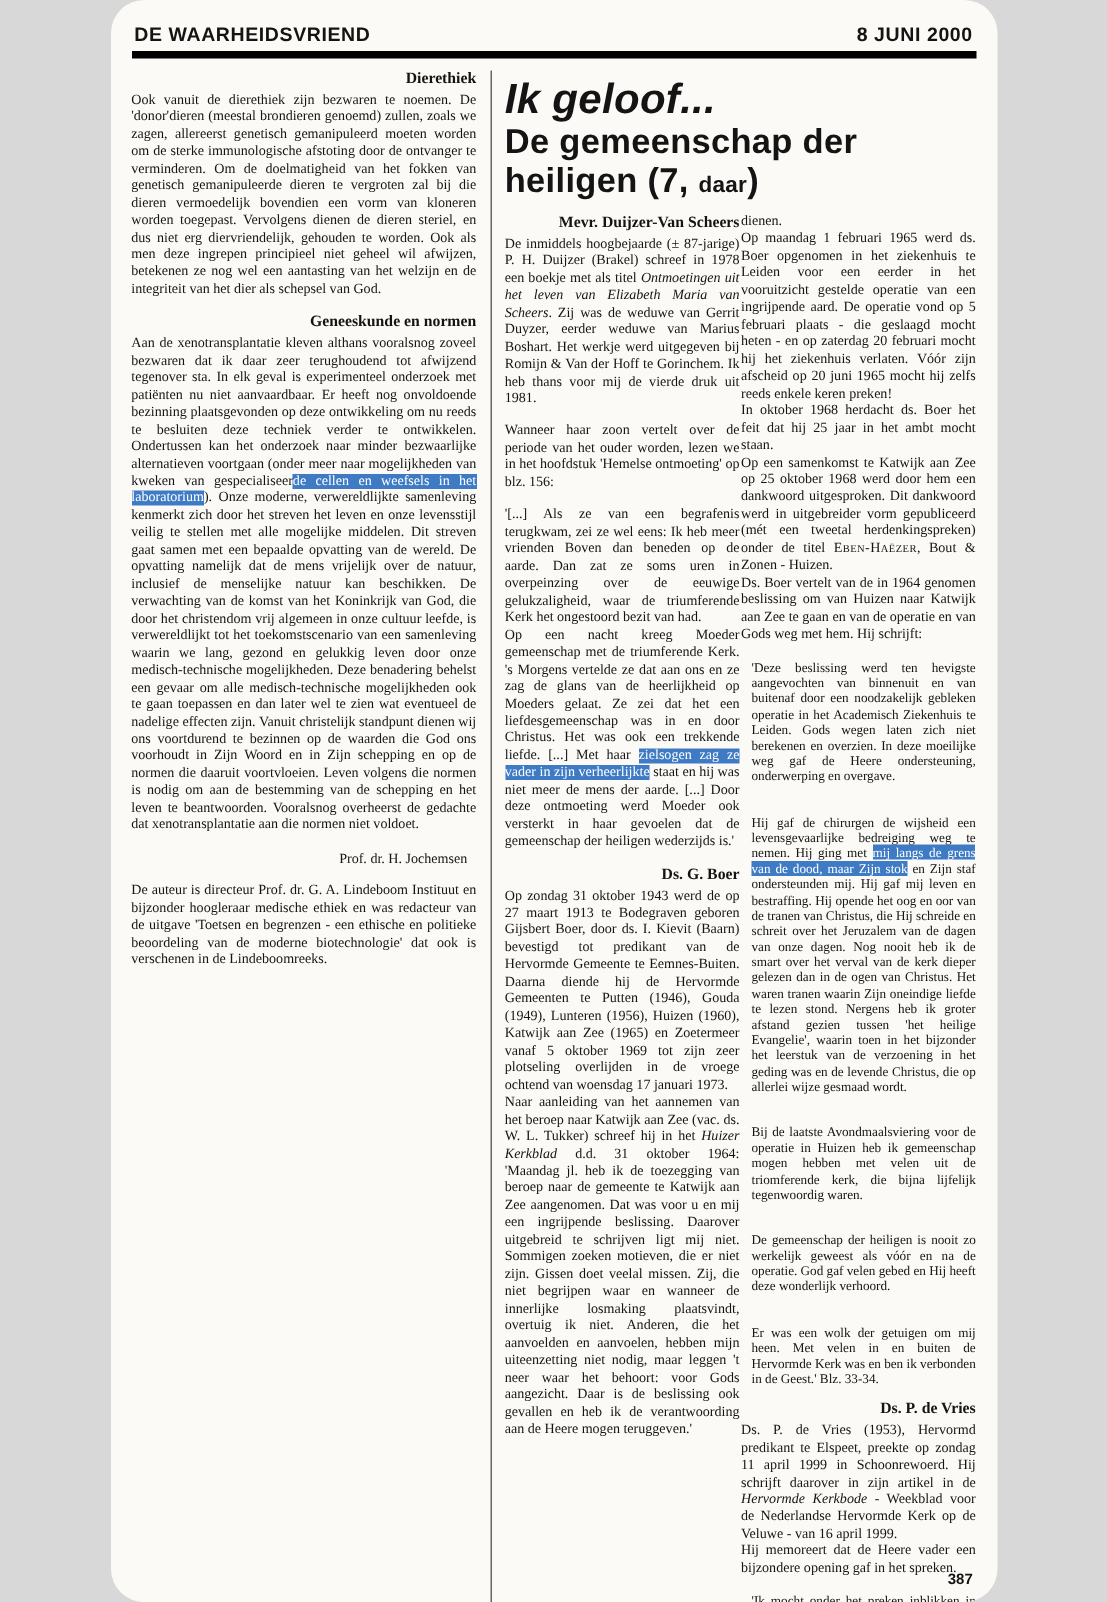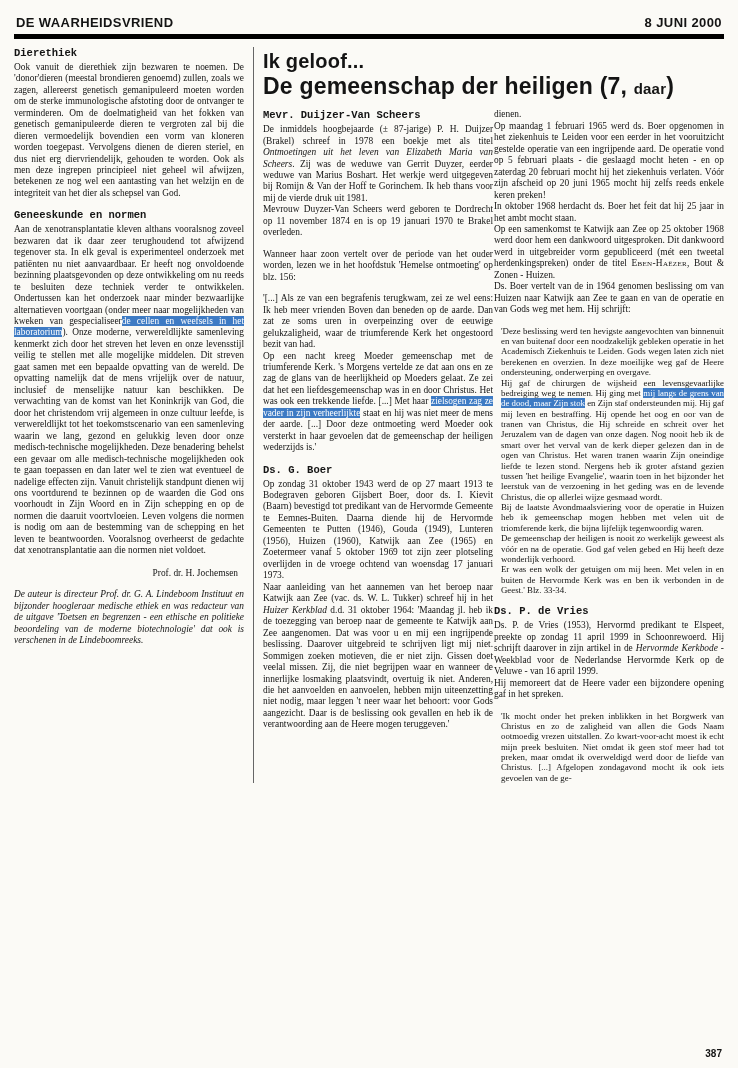--- a/index.html
+++ b/index.html
@@ -1,56 +1,56 @@
 <!DOCTYPE html>
 <html style="--hl: #3e7bc4;"><head>
 <meta charset="utf-8">
 <style>
   * { margin:0; padding:0; box-sizing:border-box; }
   html,body { background:#d8d8d8; }
   .page {
-    width:738px; height:1068px; margin:0 auto; position:relative;
+    width:591px; height:1068px; margin:0 auto; position:relative;
     background:#fbfaf6; color:#141414; overflow:hidden;
     font-family:"Liberation Serif", serif;
     padding:0 14px;
+    border-radius:22px;
   }
   .masthead {
     display:flex; justify-content:space-between; align-items:flex-end;
     padding:15px 2px 4px 2px;
     font-family:"Liberation Sans", sans-serif;
     font-weight:bold; font-size:13px; letter-spacing:.4px;
   }
   .rule { height:5px; background:#000; }
   .content { display:flex; padding-top:6px; }
   .col { font-size:9.4px; line-height:1.22; text-align:justify; }
   .col-left { width:230px; flex:0 0 230px; padding-top:2px; }
   .vdivider { width:1px; background:#666; margin:2px 9px 0 9px; align-self:stretch; }
   .article { flex:1; min-width:0; padding-top:2px; }
   .title1 {
     font-family:"Liberation Sans", sans-serif; font-weight:bold;
-    font-size:20px; line-height:1.05; margin:4px 0 2px 0; letter-spacing:.2px;
+    font-size:28px; line-height:1.05; margin:4px 0 2px 0; letter-spacing:.2px;font-style:italic;
   }
   .title2 {
     font-family:"Liberation Sans", sans-serif; font-weight:bold;
     font-size:23px; line-height:1.1; margin:0 0 10px 0; letter-spacing:.2px;
   }
   .title2 .small { font-size:15px; }
   .article-cols { display:flex; gap:1px; }
   .col-mid, .col-right { flex:1; min-width:0; }
   .blk { margin:0; }
   .blk.gap { margin-top:10px; }
   h3.heading {
-    font-size:10.5px; font-weight:bold; text-align:left;
+    font-size:10.5px; font-weight:bold; text-align:right;
     margin:10px 0 2px 0;
-    font-family:Liberation Mono, monospace;
   }
   .col > .blk:first-child { margin-top:0; }
-  p.quote { font-size:8.8px; line-height:1.18; padding-left:7px; }
+  p.quote { font-size:8.8px; line-height:1.18; padding-left:7px;margin-top:20px; }
   p.signature { text-align:right; margin:11px 6px 10px 0; }
-  p.note { font-style:italic; margin-top:4px; }
+  p.note { margin-top:4px; }
   .hl { background:var(--hl,#3e7bc4); color:#fff; }
   .it { font-style:italic; }
   .sc { font-variant:small-caps; letter-spacing:.3px; }
   .pageno {
     position:absolute; bottom:9px; right:16px;
     font-family:"Liberation Sans", sans-serif;
     font-weight:bold; font-size:10px;
   }
 </style>
 </head>
@@ -78,21 +78,20 @@
     <div class="vdivider"></div>
 
     <section class="article">
       <h1 class="title1">Ik geloof...</h1>
       <h2 class="title2"><span>De gemeenschap der heiligen (7, </span><span class="small">daar</span><span>)</span></h2>
 
       <div class="article-cols">
         <section class="col col-mid">
             <h3 class="blk heading"><span>Mevr. Duijzer-Van Scheers</span></h3>
             <p class="blk para"><span>De inmiddels hoogbejaarde (± 87-jarige) P. H. Duijzer (Brakel) schreef in 1978 een boekje met als titel </span><span class="it">Ontmoetingen uit het leven van Elizabeth Maria van Scheers</span><span>. Zij was de weduwe van Gerrit Duyzer, eerder weduwe van Marius Boshart. Het werkje werd uitgegeven bij Romijn &amp; Van der Hoff te Gorinchem. Ik heb thans voor mij de vierde druk uit 1981.</span></p>
-            <p class="blk para"><span>Mevrouw Duyzer-Van Scheers werd geboren te Dordrecht op 11 november 1874 en is op 19 januari 1970 te Brakel overleden.</span></p>
             <p class="blk para gap"><span>Wanneer haar zoon vertelt over de periode van het ouder worden, lezen we in het hoofdstuk 'Hemelse ontmoeting' op blz. 156:</span></p>
             <p class="blk para gap"><span>'[...] Als ze van een begrafenis terugkwam, zei ze wel eens: Ik heb meer vrienden Boven dan beneden op de aarde. Dan zat ze soms uren in overpeinzing over de eeuwige gelukzaligheid, waar de triumferende Kerk het ongestoord bezit van had.</span></p>
             <p class="blk para"><span>Op een nacht kreeg Moeder gemeenschap met de triumferende Kerk. 's Morgens vertelde ze dat aan ons en ze zag de glans van de heerlijkheid op Moeders gelaat. Ze zei dat het een liefdesgemeenschap was in en door Christus. Het was ook een trekkende liefde. [...] Met haar </span><span class="hl">zielsogen zag ze vader in zijn verheerlijkte</span><span> staat en hij was niet meer de mens der aarde. [...] Door deze ontmoeting werd Moeder ook versterkt in haar gevoelen dat de gemeenschap der heiligen wederzijds is.'</span></p>
             <h3 class="blk heading"><span>Ds. G. Boer</span></h3>
             <p class="blk para"><span>Op zondag 31 oktober 1943 werd de op 27 maart 1913 te Bodegraven geboren Gijsbert Boer, door ds. I. Kievit (Baarn) bevestigd tot predikant van de Hervormde Gemeente te Eemnes-Buiten. Daarna diende hij de Hervormde Gemeenten te Putten (1946), Gouda (1949), Lunteren (1956), Huizen (1960), Katwijk aan Zee (1965) en Zoetermeer vanaf 5 oktober 1969 tot zijn zeer plotseling overlijden in de vroege ochtend van woensdag 17 januari 1973.</span></p>
             <p class="blk para"><span>Naar aanleiding van het aannemen van het beroep naar Katwijk aan Zee (vac. ds. W. L. Tukker) schreef hij in het </span><span class="it">Huizer Kerkblad</span><span> d.d. 31 oktober 1964: 'Maandag jl. heb ik de toezegging van beroep naar de gemeente te Katwijk aan Zee aangenomen. Dat was voor u en mij een ingrijpende beslissing. Daarover uitgebreid te schrijven ligt mij niet. Sommigen zoeken motieven, die er niet zijn. Gissen doet veelal missen. Zij, die niet begrijpen waar en wanneer de innerlijke losmaking plaatsvindt, overtuig ik niet. Anderen, die het aanvoelden en aanvoelen, hebben mijn uiteenzetting niet nodig, maar leggen 't neer waar het behoort: voor Gods aangezicht. Daar is de beslissing ook gevallen en heb ik de verantwoording aan de Heere mogen teruggeven.'</span></p>
           </section>
         <section class="col col-right">
             <p class="blk para"><span>dienen.</span></p>
             <p class="blk para"><span>Op maandag 1 februari 1965 werd ds. Boer opgenomen in het ziekenhuis te Leiden voor een eerder in het vooruitzicht gestelde operatie van een ingrijpende aard. De operatie vond op 5 februari plaats - die geslaagd mocht heten - en op zaterdag 20 februari mocht hij het ziekenhuis verlaten. Vóór zijn afscheid op 20 juni 1965 mocht hij zelfs reeds enkele keren preken!</span></p>

